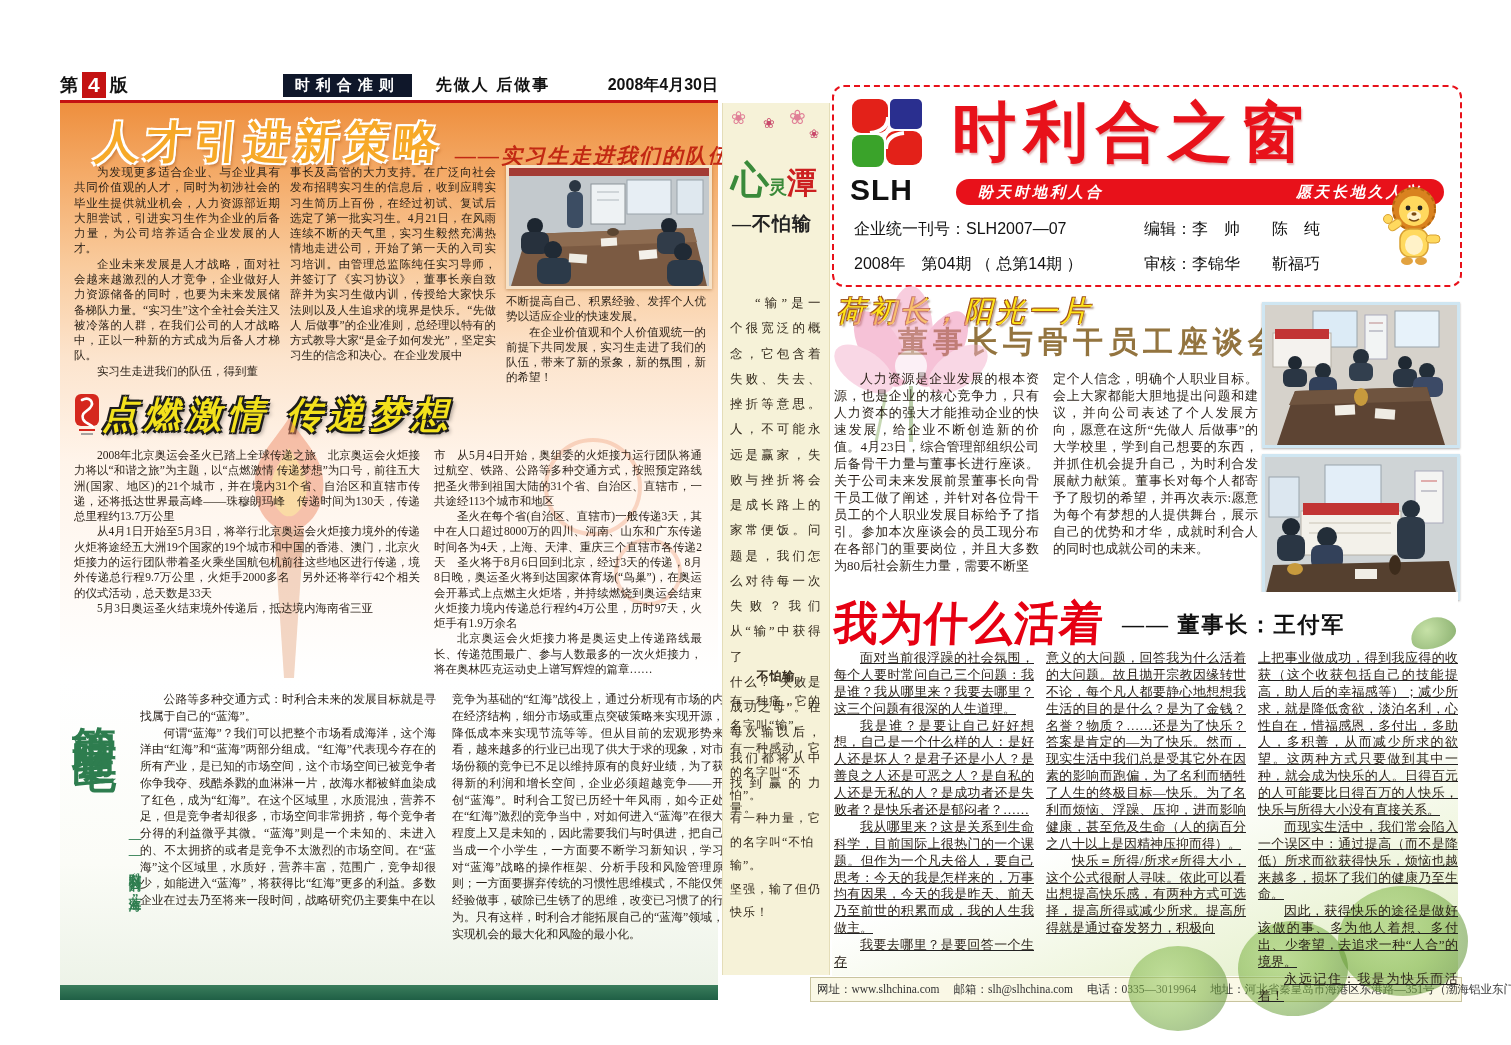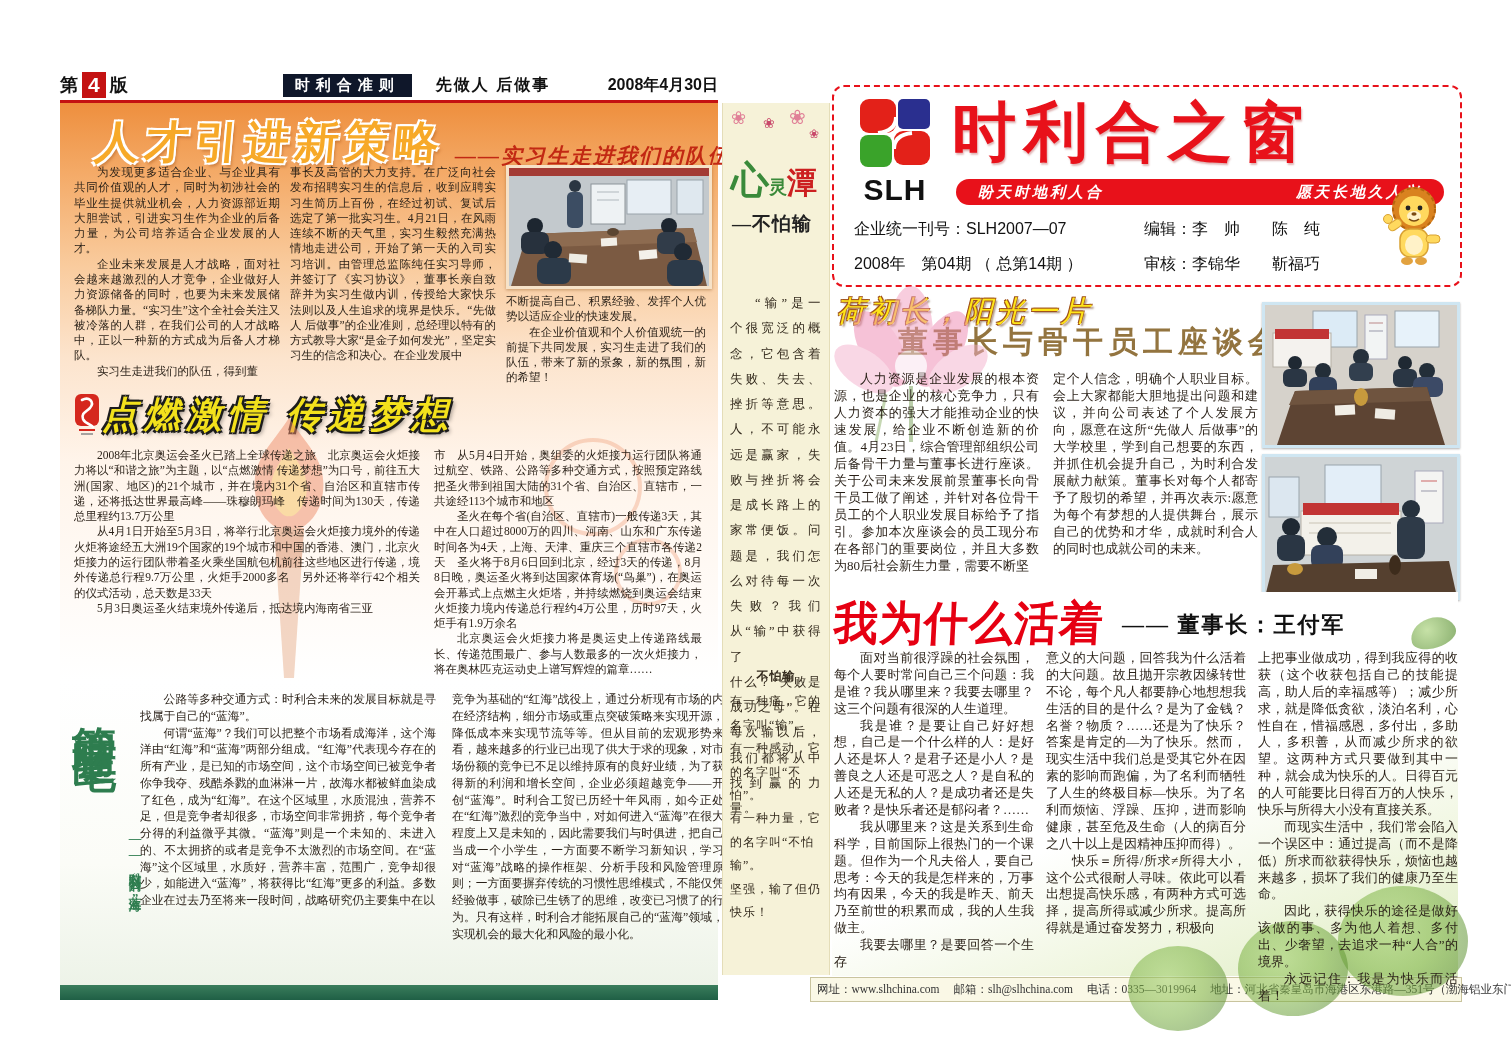--- a/index.html
+++ b/index.html
@@ -78,21 +78,21 @@
     letter-spacing:1.5px;text-align:justify;color:#332a1d;}
   .soul-body .ind{text-indent:2em;}
   .poem{position:absolute;left:7px;top:562px;width:92px;font-size:12px;line-height:1.95;
     letter-spacing:1px;color:#332a1d;}
   .poem .ptitle{text-align:center;font-weight:bold;margin-bottom:2px;}
   .poem p{margin:0;}
 
   
   .masthead{left:832px;top:85px;width:626px;height:198px;border:2px dashed #e8111a;border-radius:12px;
     background:#ffffff;}
-  .slh-logo{position:absolute;left:16px;top:10px;width:90px;text-align:center;}
+  .slh-logo{position:absolute;left:16px;top:10px;width:90px;}
   .slh-text{font-family:"Liberation Sans","DejaVu Sans",sans-serif;font-weight:900;font-size:30px;
     color:#111;letter-spacing:1px;line-height:1;margin-top:2px;}
   .mast-title{position:absolute;left:118px;top:2px;width:500px;font-size:64px;font-weight:900;color:#e8111a;
     letter-spacing:8px;font-family:"Liberation Serif","DejaVu Serif",serif;white-space:nowrap;
     text-shadow:1px 2px 2px rgba(150,0,0,.3);}
   .mast-banner{position:absolute;left:122px;top:92px;width:488px;height:26px;background:#e8111a;
     border-radius:13px;color:#fff;font-weight:bold;font-style:italic;font-size:15px;
     display:flex;align-items:center;justify-content:space-between;padding:0 22px;box-sizing:border-box;
     letter-spacing:3px;}
   .mast-info{position:absolute;left:20px;top:132px;width:500px;
@@ -119,21 +119,21 @@
 
   
   .whylive{left:832px;top:592px;width:626px;height:384px;
     background:linear-gradient(160deg,#ffffff 55%,#eef5dc 80%,#dcecc2 100%);}
   .why-title-row{position:absolute;left:2px;top:2px;white-space:nowrap;}
   .why-title{font-size:44px;font-weight:900;color:#e60012;letter-spacing:1px;display:inline-block;
     font-family:"Liberation Sans","DejaVu Sans",sans-serif;transform:scaleY(1.05) skewX(-3deg);}
   .why-byline{font-size:22px;font-weight:900;color:#111;display:inline-block;margin-left:14px;
     vertical-align:6px;letter-spacing:2px;font-family:"Liberation Serif","DejaVu Serif",serif;}
   .why-cols{position:absolute;left:2px;top:58px;display:flex;gap:12px;}
-  .why-c{width:200px;position:relative;z-index:2;}
+  .why-c{width:200px;position:relative;z-index:2;text-decoration:underline;}
   .why-cols p{font-size:13px;line-height:1.3;}
   .leaf{position:absolute;border-radius:50%;z-index:1;
     background:radial-gradient(circle at 40% 40%,#9ccc65 0%,#7cb342 45%,#4a7c28 100%);opacity:.55;}
   .byline-leaf{position:absolute;right:2px;top:26px;width:46px;height:30px;border-radius:50% 50% 50% 50%/60% 60% 40% 40%;
     background:radial-gradient(circle at 40% 35%,#aed581,#558b2f);opacity:.7;transform:rotate(-18deg);z-index:1;}
 
   
   .footer{left:810px;top:977px;width:652px;height:25px;background:#faf8e6;border:1px solid #c9c49e;
     display:flex;align-items:center;box-sizing:border-box;padding:0 6px;gap:14px;
     font-size:11.5px;color:#333;white-space:nowrap;}

